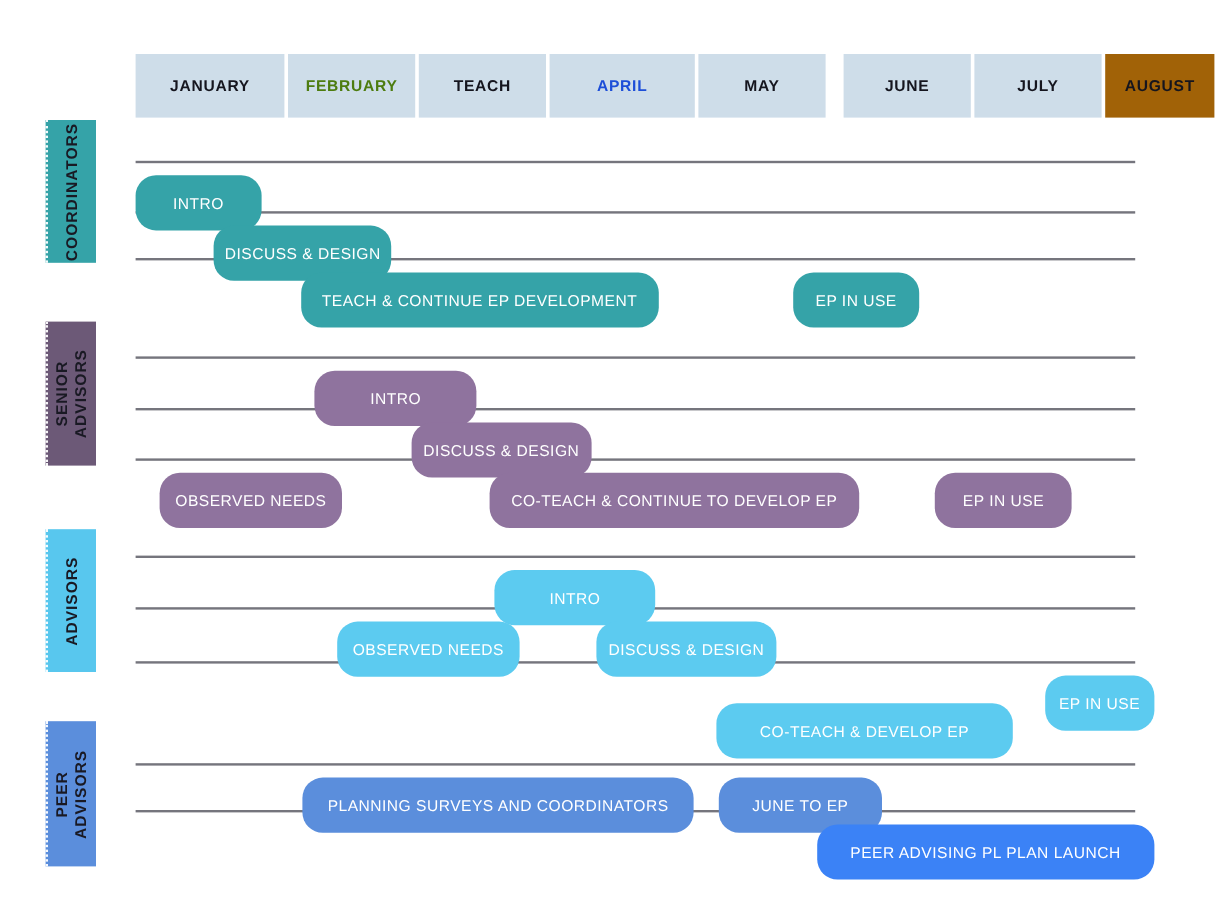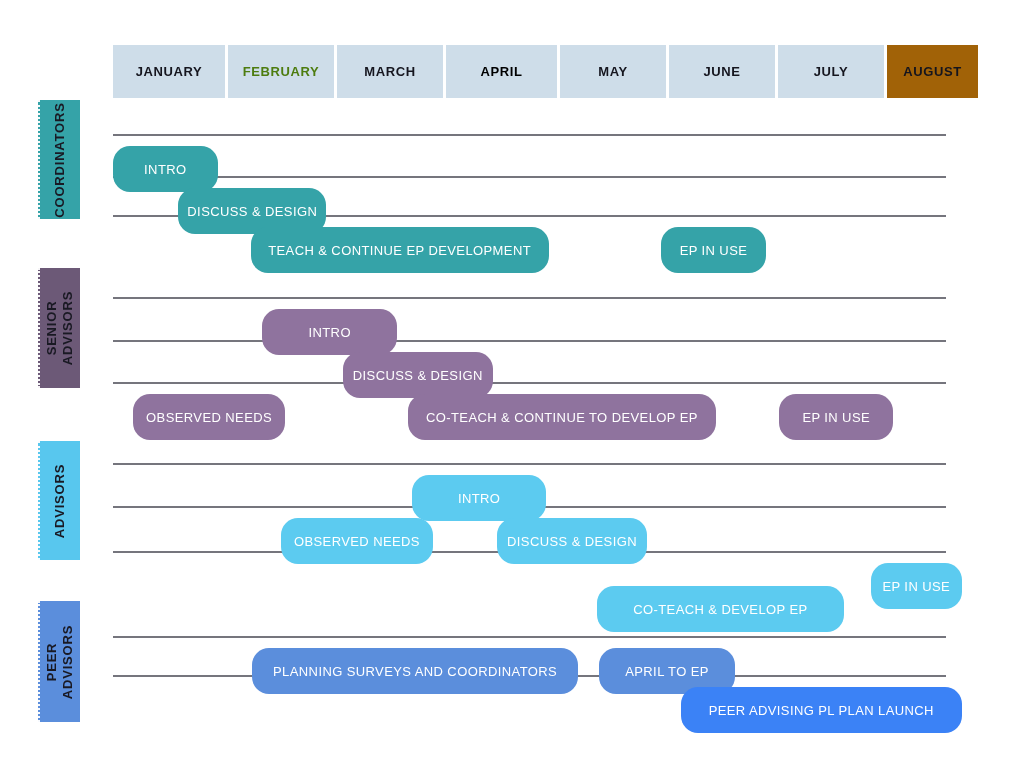--- a/index.html
+++ b/index.html
@@ -78,26 +78,26 @@
     white-space: nowrap;
     box-sizing: border-box;
     margin-top: 28px;
   }
 </style>
 </head>
 <body>
 
 <div id="canvas">
   <div id="month-header">
-      <div class="month-cell" style="width: 112px; background: rgb(206, 221, 233); color: rgb(21, 21, 30);">JANUARY</div>
+      <div class="month-cell" style="width: 124px; background: rgb(206, 221, 233); color: rgb(21, 21, 30);">JANUARY</div>
       <div class="month-cell" style="width: 106px; background: rgb(206, 221, 233); color: #4d7c0f;">FEBRUARY</div>
-      <div class="month-cell" style="width: 106px; background: rgb(206, 221, 233); color: rgb(21, 21, 30);">MARCH</div>
-      <div class="month-cell" style="width: 111px; background: rgb(206, 221, 233); color: #000000;">APRIL</div>
+      <div class="month-cell" style="width: 106px; background: rgb(206, 221, 233); color: rgb(21, 21, 30);">TEACH</div>
+      <div class="month-cell" style="width: 121px; background: rgb(206, 221, 233); color: #1d4ed8;">APRIL</div>
       <div class="month-cell" style="width: 106px; background: rgb(206, 221, 233); color: rgb(21, 21, 30);">MAY</div>
-      <div class="month-cell" style="width: 106px; background: rgb(206, 221, 233); color: rgb(21, 21, 30);">JUNE</div>
+      <div class="month-cell" style="width: 106px; background: rgb(206, 221, 233); color: rgb(21, 21, 30); margin-left: 12px;">JUNE</div>
       <div class="month-cell" style="width: 106px; background: rgb(206, 221, 233); color: rgb(21, 21, 30);">JULY</div>
       <div class="month-cell" style="width: 91px; background: #a16207; color: rgb(21, 21, 30);">AUGUST</div>
     </div>
   <div id="chart-body">
       <div class="lane-box" style="top: 100px; height: 119px; background: rgb(53, 163, 168);">
         <div class="lane-box-label" style="color: rgb(25, 25, 35);">COORDINATORS</div>
       </div>
       <div class="track-line" style="top: 134px; width: 833px; background: rgb(117, 117, 125);"></div>
       <div class="track-line" style="top: 176px; width: 833px; background: rgb(117, 117, 125);"></div>
       <div class="track-line" style="top: 215px; width: 833px; background: rgb(117, 117, 125);"></div>
@@ -126,16 +126,16 @@
       <div class="gantt-bar" style="left: 280.597px; width: 152.653px; top: 490px; background: rgb(92, 203, 240); color: rgb(255, 255, 255);">OBSERVED NEEDS</div>
       <div class="gantt-bar" style="left: 497.3px; width: 149.45px; top: 490px; background: rgb(92, 203, 240); color: rgb(255, 255, 255);">DISCUSS &amp; DESIGN</div>
       <div class="gantt-bar" style="left: 596.577px; width: 247.66px; top: 558px; background: rgb(92, 203, 240); color: rgb(255, 255, 255);">CO-TEACH &amp; DEVELOP EP</div>
       <div class="gantt-bar" style="left: 870.925px; width: 90.7375px; top: 535px; background: rgb(92, 203, 240); color: rgb(255, 255, 255);">EP IN USE</div>
       <div class="lane-box" style="top: 601px; height: 121px; background: rgb(91, 142, 220);">
         <div class="lane-box-label" style="color: rgb(25, 25, 35);">PEER<br>ADVISORS</div>
       </div>
       <div class="track-line" style="top: 636px; width: 833px; background: rgb(117, 117, 125);"></div>
       <div class="track-line" style="top: 675px; width: 833px; background: rgb(117, 117, 125);"></div>
       <div class="gantt-bar" style="left: 251.775px; width: 326.655px; top: 620px; background: rgb(91, 142, 220); color: rgb(255, 255, 255);">PLANNING SURVEYS AND COORDINATORS</div>
-      <div class="gantt-bar" style="left: 598.712px; width: 136.64px; top: 620px; background: rgb(91, 142, 220); color: rgb(255, 255, 255);">APRIL TO EP</div>
+      <div class="gantt-bar" style="left: 598.712px; width: 136.64px; top: 620px; background: rgb(91, 142, 220); color: rgb(255, 255, 255);">JUNE TO EP</div>
       <div class="gantt-bar" style="left: 680.91px; width: 280.752px; top: 659px; background: #3b82f6; color: rgb(255, 255, 255);">PEER ADVISING PL PLAN LAUNCH</div>
     </div>
 </div>
 
 </body></html>

